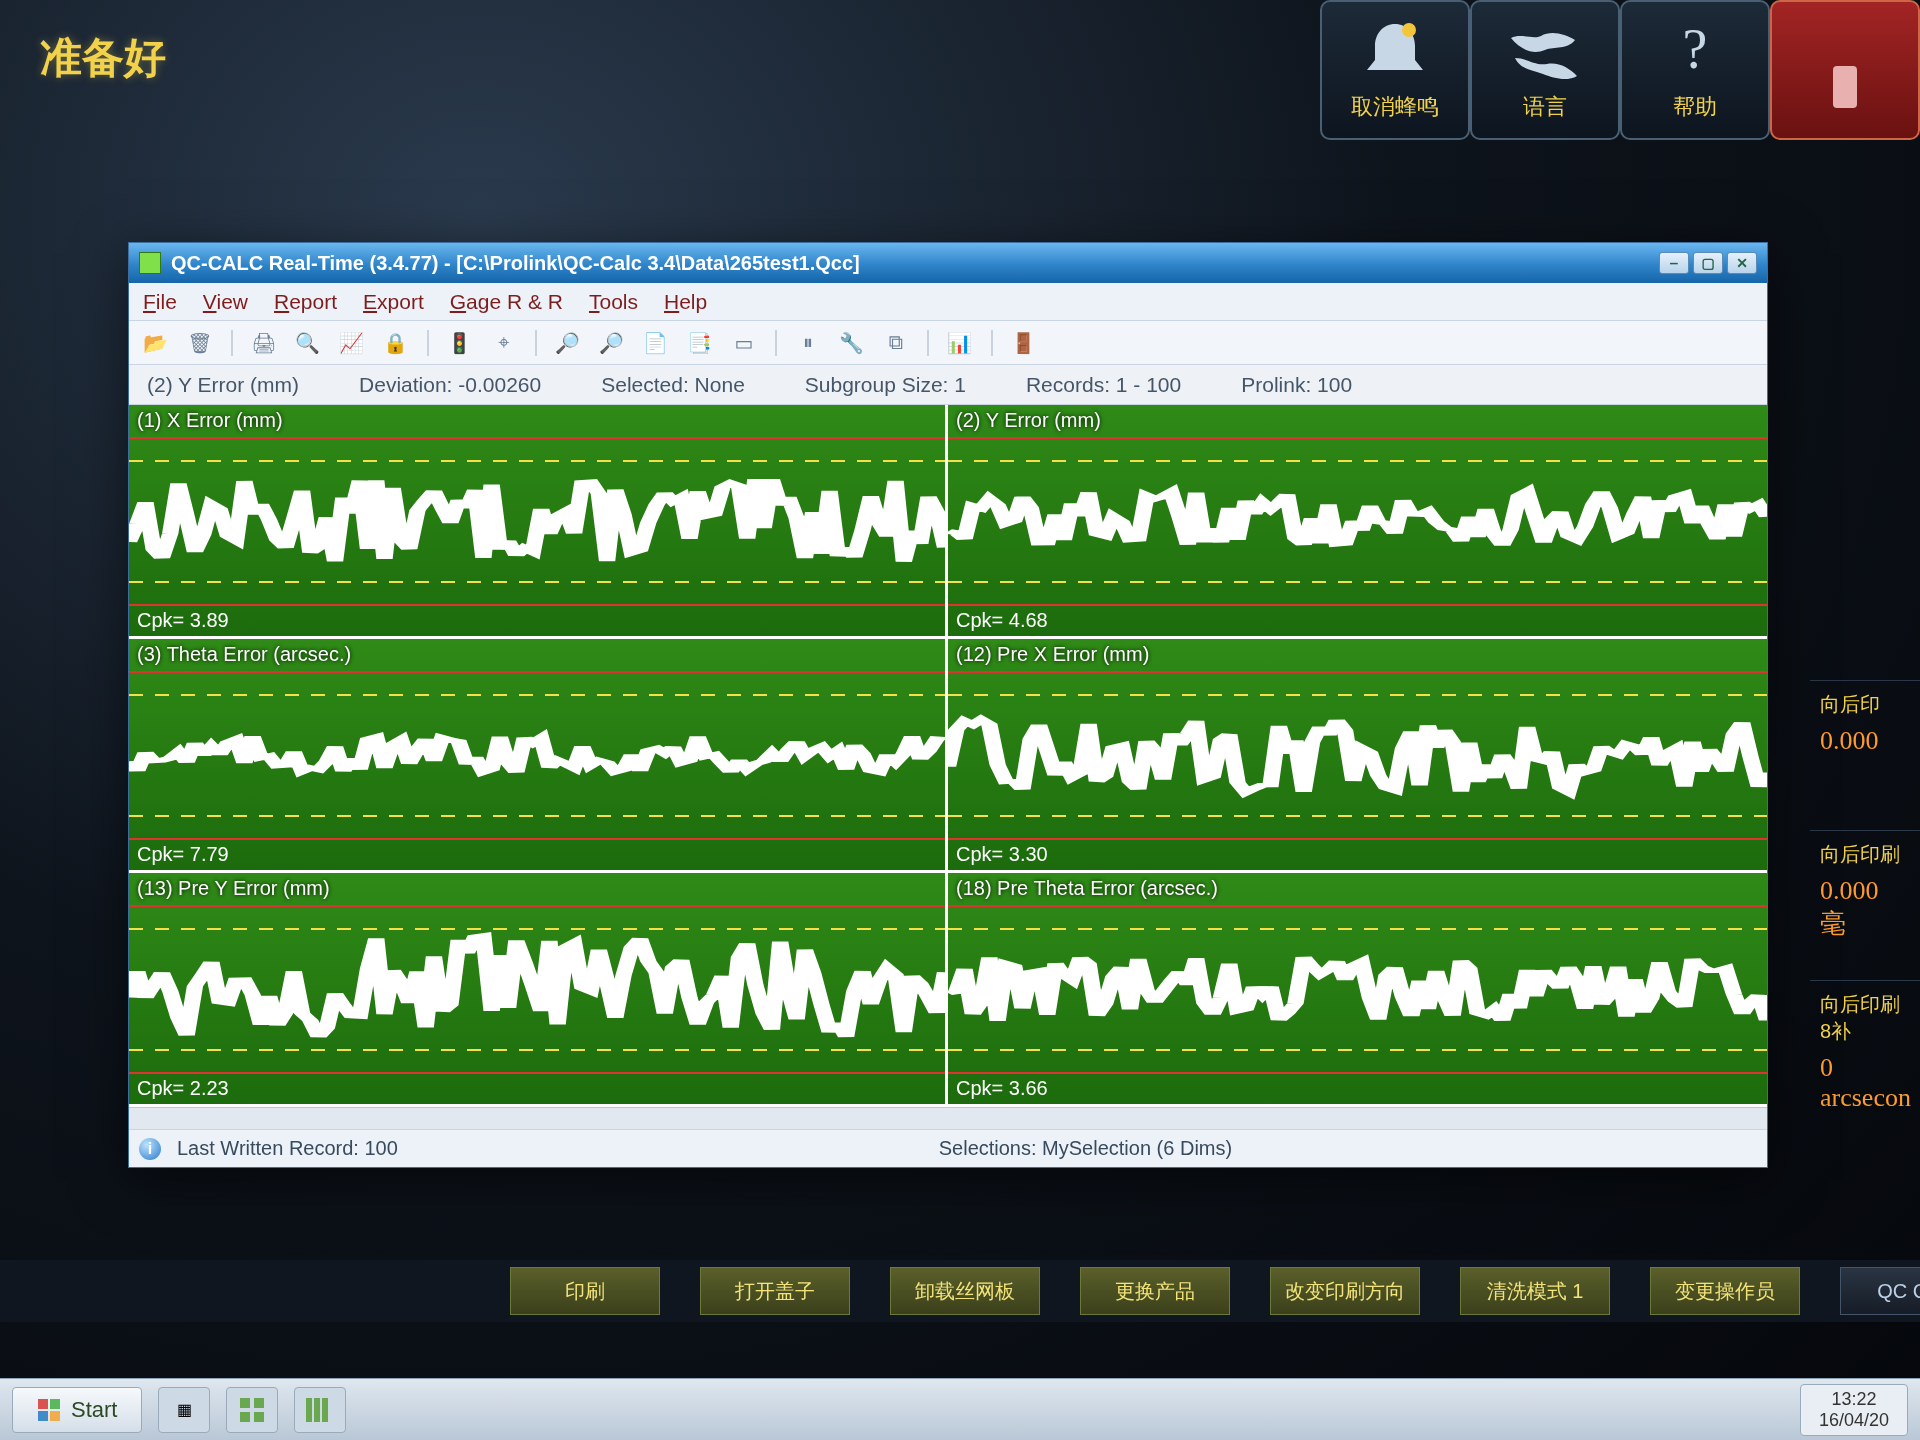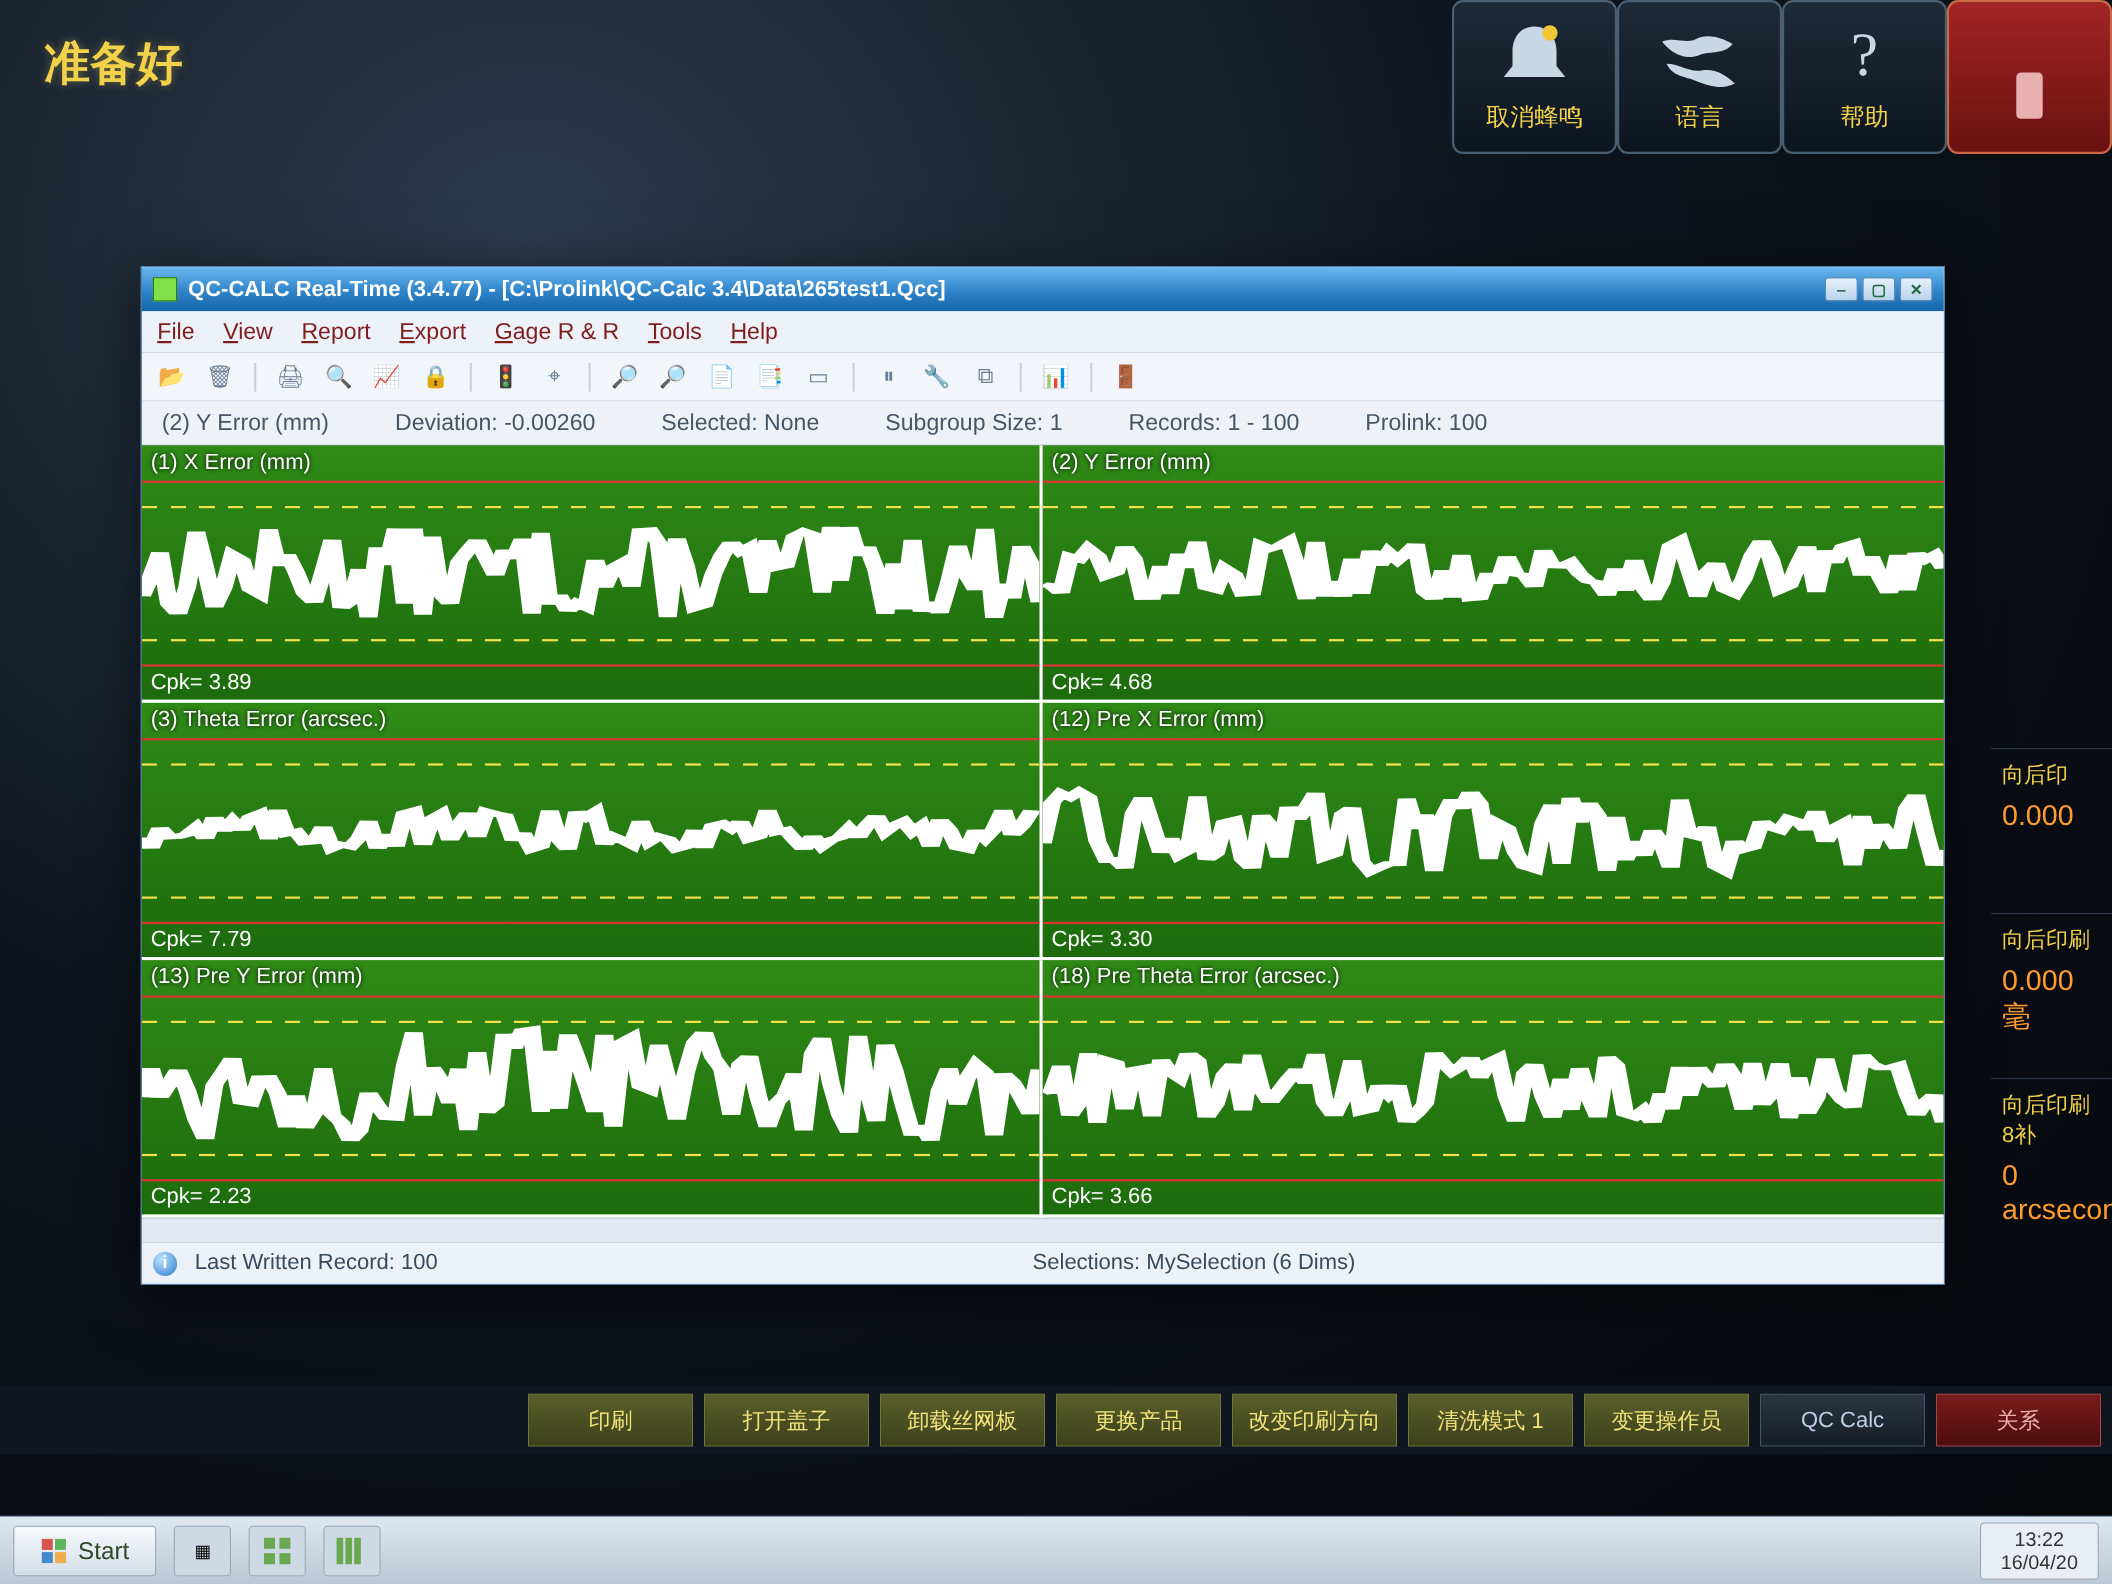--- a/index.html
+++ b/index.html
@@ -31,33 +31,34 @@
     gap: 6px; padding-bottom: 16px;
     color: #f2d24a; font-size: 22px;
   }
   .hmi-topbtn.red { background: linear-gradient(#a32424,#6a1111); border-color:#c64; }
   .hmi-topbtn svg { width: 80px; height: 70px; }
   .hmi-side {
     position: absolute; right: 0; top: 680px; width: 110px;
     color: #f2d24a; font-size: 20px;
   }
   .hmi-side .row { height: 150px; padding: 10px; border-top:1px solid #2a3849; }
-  .hmi-side .row .v { color: #ff9a2e; font-size: 26px; display:block; margin-top:8px;}
+  .hmi-side .row .v { color: #ff9a2e; font-size: 26px; display:block; margin-top:8px;font-family:Liberation Serif, serif;}
   .hmi-bottombar {
     position: absolute; left: 0; right: 0; bottom: 118px; height: 62px;
     background: #10161f; display: flex; align-items: center;
     padding-left: 480px; gap: 10px;
   }
   .hmi-btn {
     min-width: 150px; height: 48px;
     border: 1px solid #6b7a3a;
     background: linear-gradient(#5a5f2a,#3b401b);
     color: #f2e37a; font-size: 20px;
     display: flex; align-items:center; justify-content:center;
     padding: 0 14px;
+    margin-left: 30px;
   }
   .hmi-btn.dark { background: linear-gradient(#2a3442,#161d27); border-color:#44556b; color:#bcd0e8;}
   .hmi-btn.red  { background: linear-gradient(#7a1c1c,#4d0d0d); border-color:#a74444; color:#f0b0b0;}
   .taskbar {
     position: absolute; left: 0; right: 0; bottom: 0; height: 62px;
     background: linear-gradient(#dfe7ef,#b9c7d6);
     display: flex; align-items: center; padding: 0 12px; gap: 16px;
     border-top: 1px solid #8ea2b6;
   }
   .taskbar .start {

